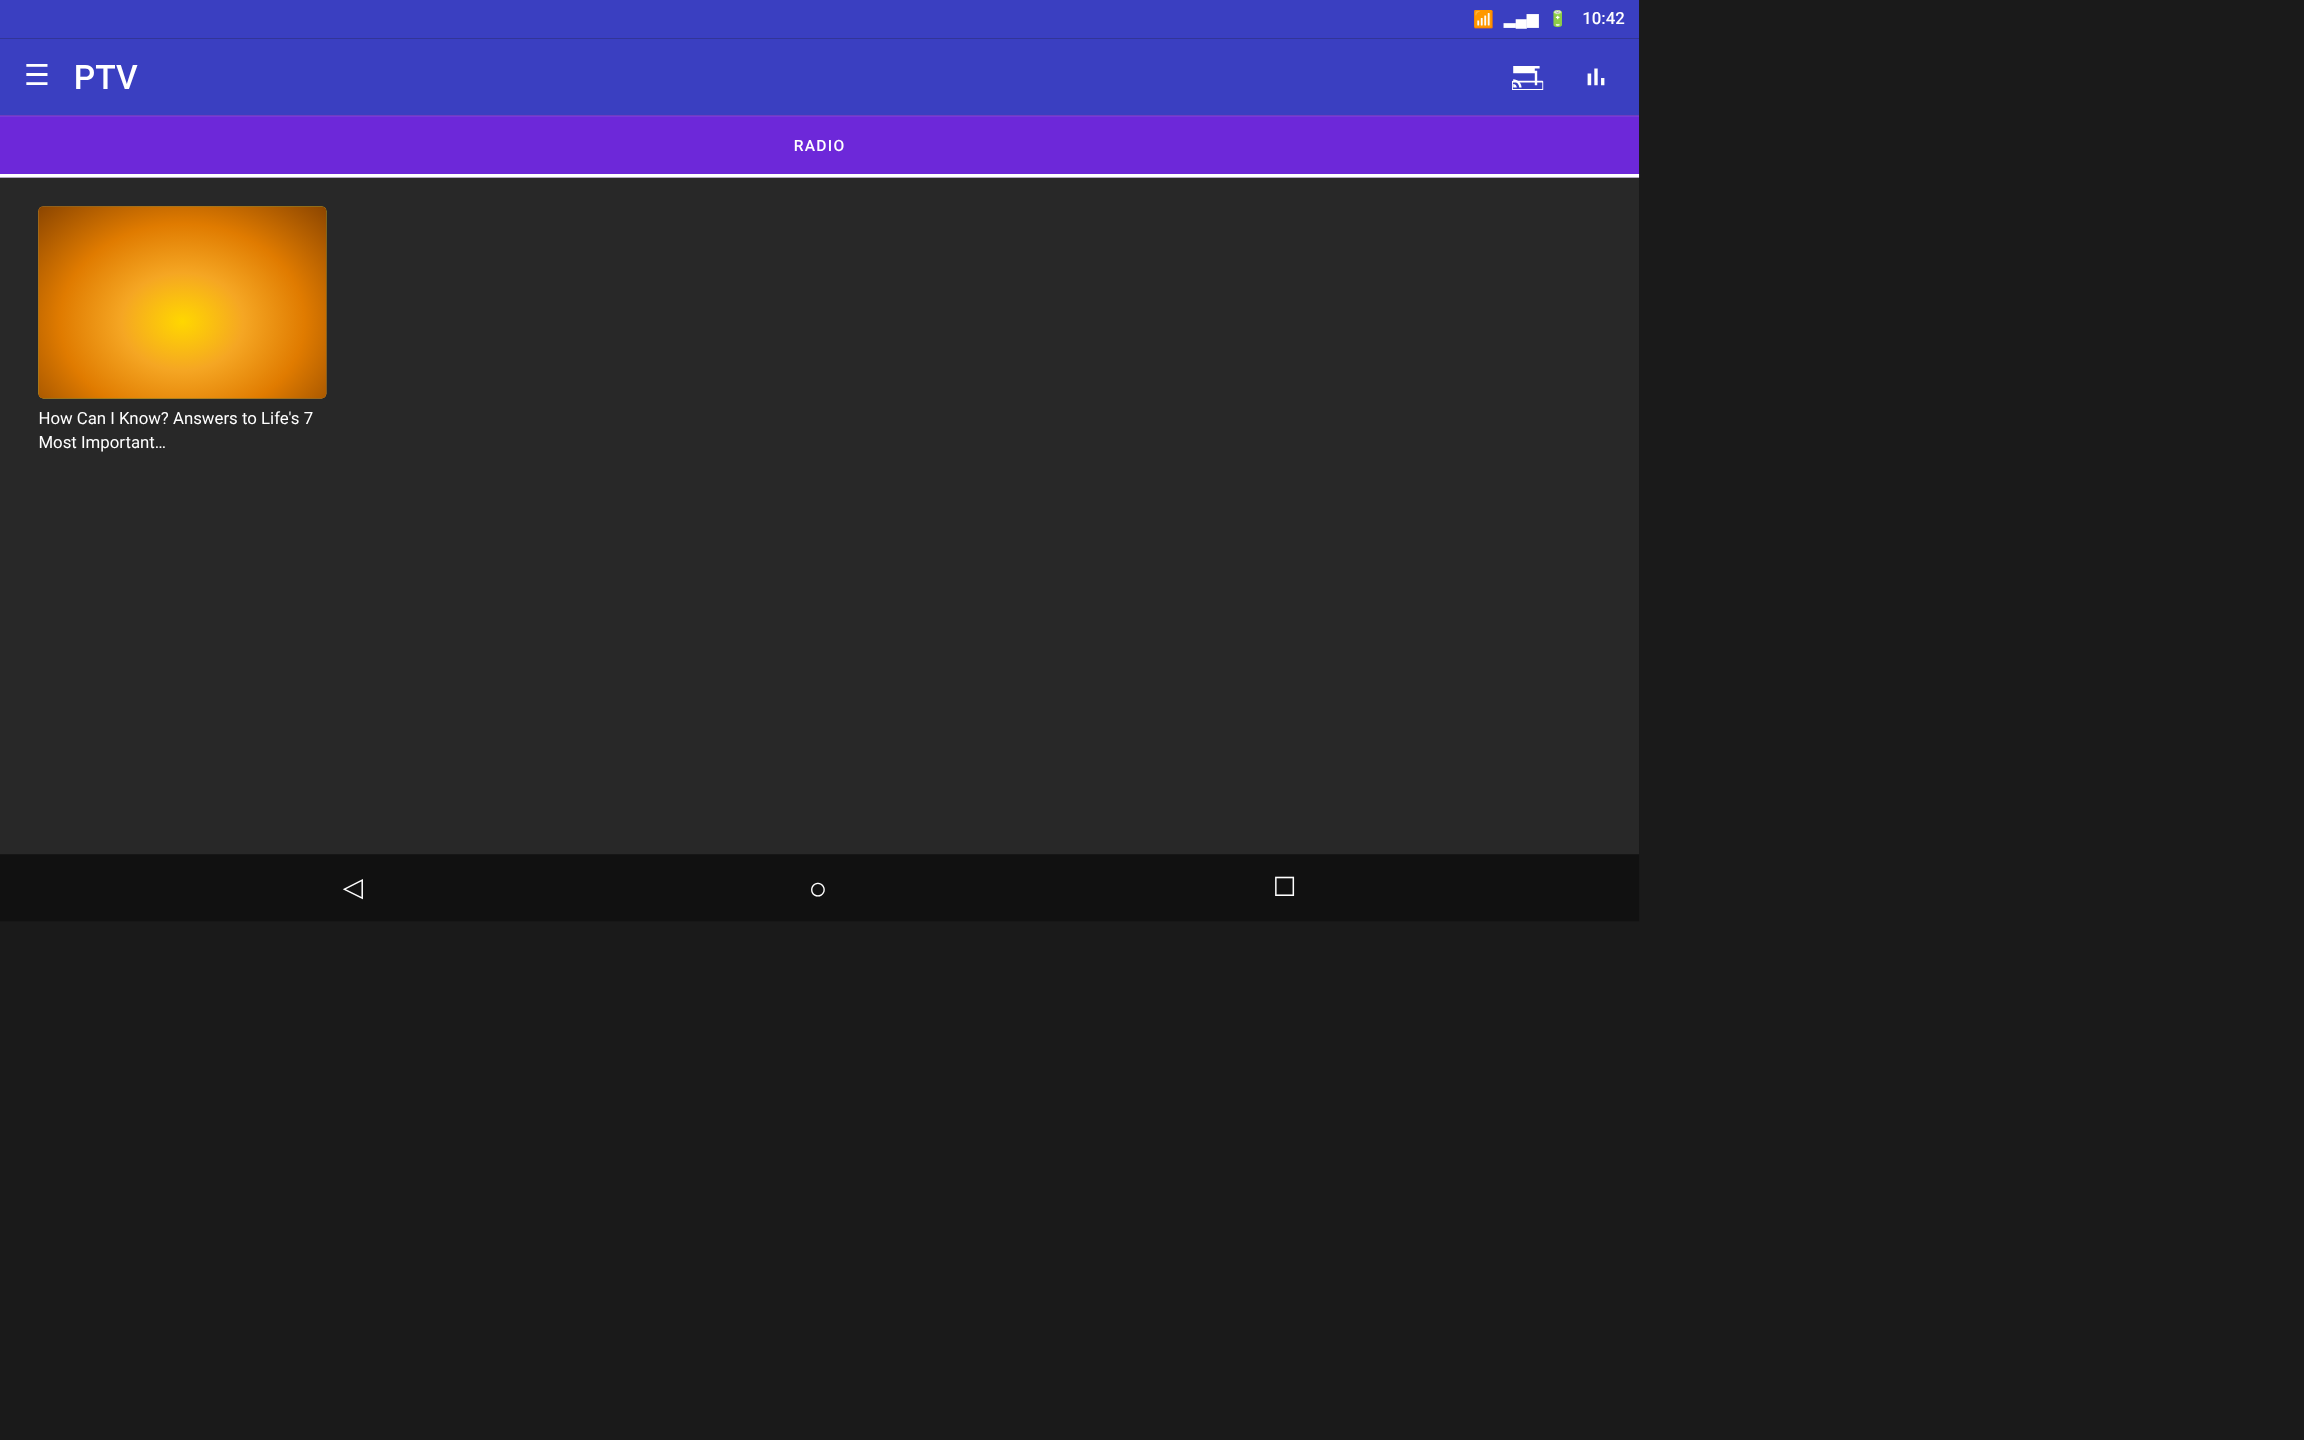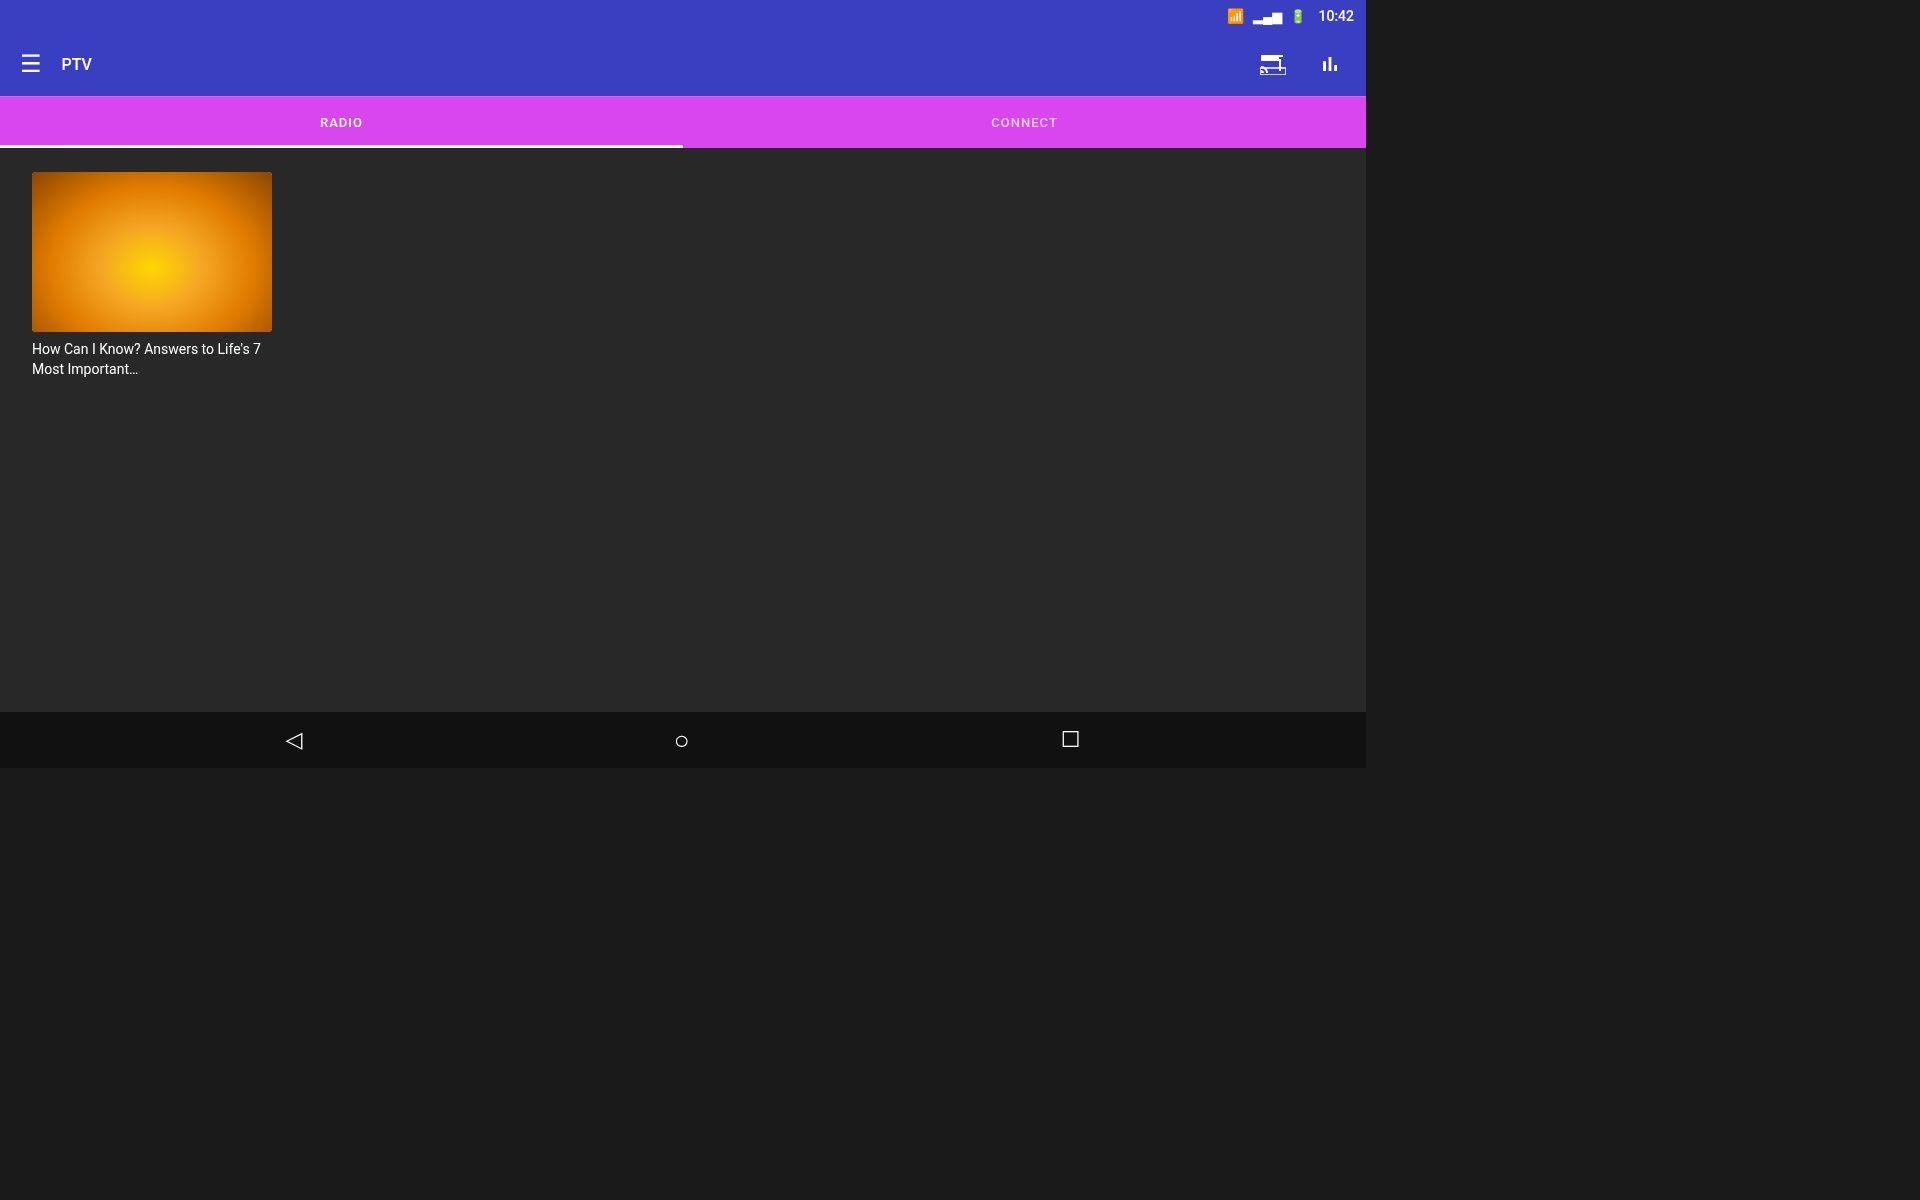--- a/index.html
+++ b/index.html
@@ -51,21 +51,21 @@
       color: white;
       font-size: 20px;
       font-weight: 500;
       flex: 1;
     }
 
     
     #tab-bar {
       width: 100%;
       height: 52px;
-      background: #d946ef;
+      background: #6d28d9;
       display: flex;
       align-items: stretch;
       border-top: 1px solid rgba(255,255,255,0.15);
     }
     .tab-item {
       flex: 1;
       display: flex;
       align-items: center;
       justify-content: center;
       color: rgba(255,255,255,0.75);
@@ -164,43 +164,40 @@
 
   <span style="color:white;font-size:13px;">▂▄▆</span>
 
   <span style="color:white;font-size:13px;">🔋</span>
 
   <span id="time-display">10:42</span>
 </div>
 
 <div id="app-bar">
   <button id="menu-button" style="background:none;border:none;color:white;font-size:24px;cursor:pointer;padding:4px;">☰</button>
-  <span id="app-title" style="color:white;font-size:16px;font-weight:500;flex:1;">PTV</span>
+  <span id="app-title" style="color:white;font-size:28px;font-weight:500;flex:1;">PTV</span>
 
   <button style="background:none;border:none;cursor:pointer;padding:8px;display:flex;align-items:center;">
     <svg width="26" height="22" viewBox="0 0 26 22" fill="white">
       <path d="M1 17v3h3c0-1.66-1.34-3-3-3zm0-4v2c2.76 0 5 2.24 5 5h2c0-3.87-3.13-7-7-7zm18-9H1v2h18V4zm0 14h2V6H1v2h18v10zm4-16H1v2h22V2z"></path>
       <rect x="0" y="15" width="26" height="7" rx="1" fill="none" stroke="white" stroke-width="1.5"></rect>
       <path d="M1 15v7h24V15H1zm2 5c0-1.1.9-2 2-2s2 .9 2 2-.9 2-2 2-2-.9-2-2z" fill="white" opacity="0.0"></path>
     </svg>
   </button>
 
   <button style="background:none;border:none;cursor:pointer;padding:8px;display:flex;align-items:center;">
     <svg width="24" height="24" viewBox="0 0 24 24" fill="white">
       <path d="M5 9.2h3V19H5V9.2zM10.6 5h2.8v14h-2.8V5zm5.6 8H19v6h-2.8v-6z"></path>
     </svg>
   </button>
 </div>
 
 <div id="tab-bar">
   <div class="tab-item active">
     <span>RADIO</span>
-  </div>
-  <div class="tab-item">
-    <span>CONNECT</span>
   </div>
 </div>
 
 <div id="main-content">
   <div class="content-grid">
 
     <div class="content-card">
       <div class="card-thumbnail">
 
         <div style="

